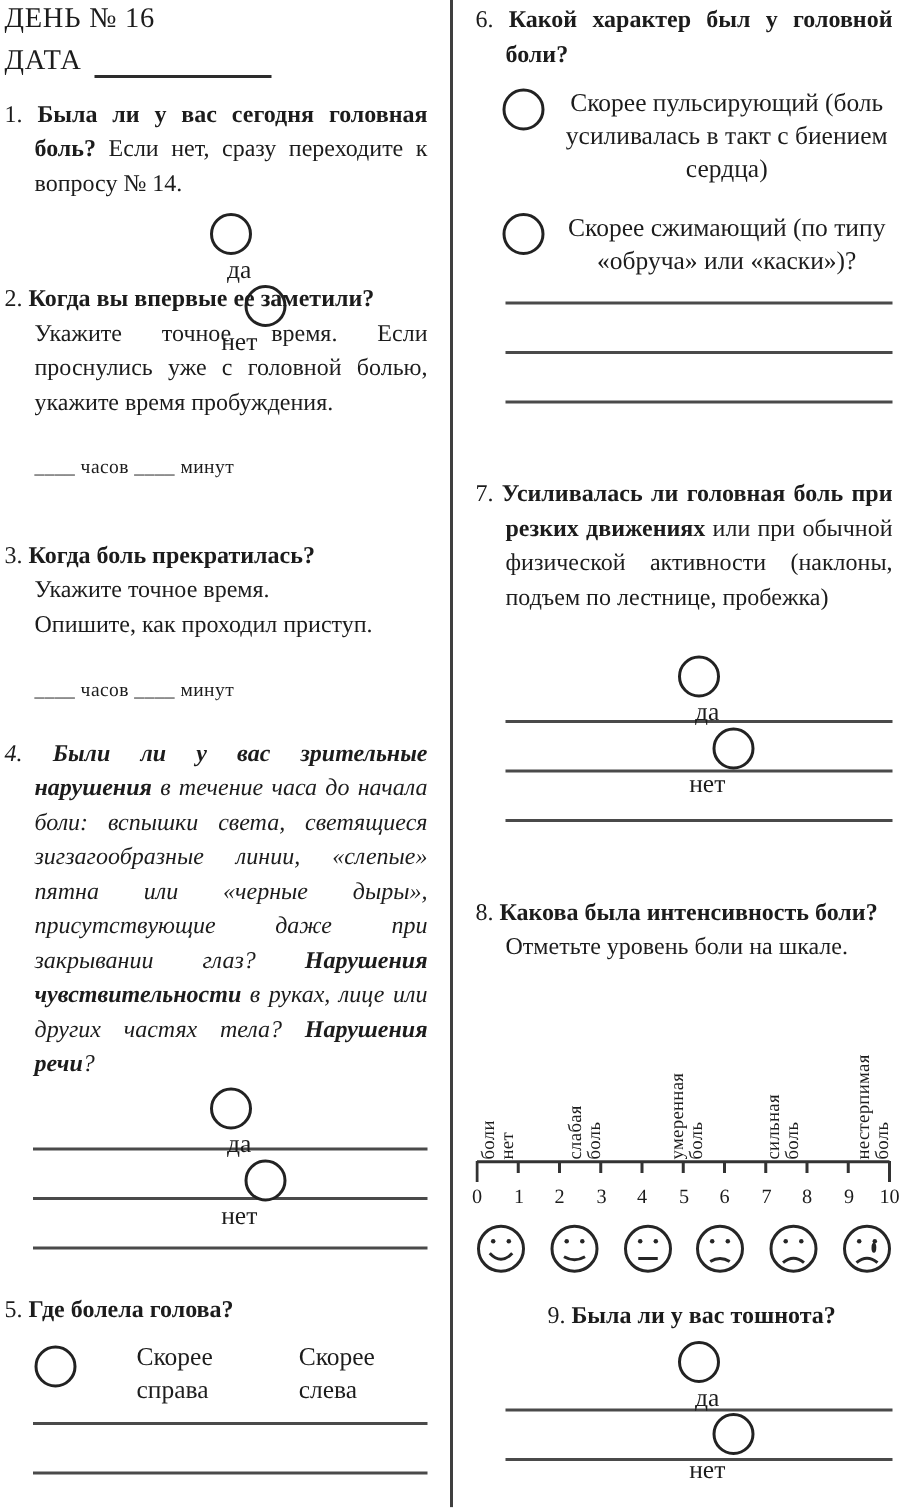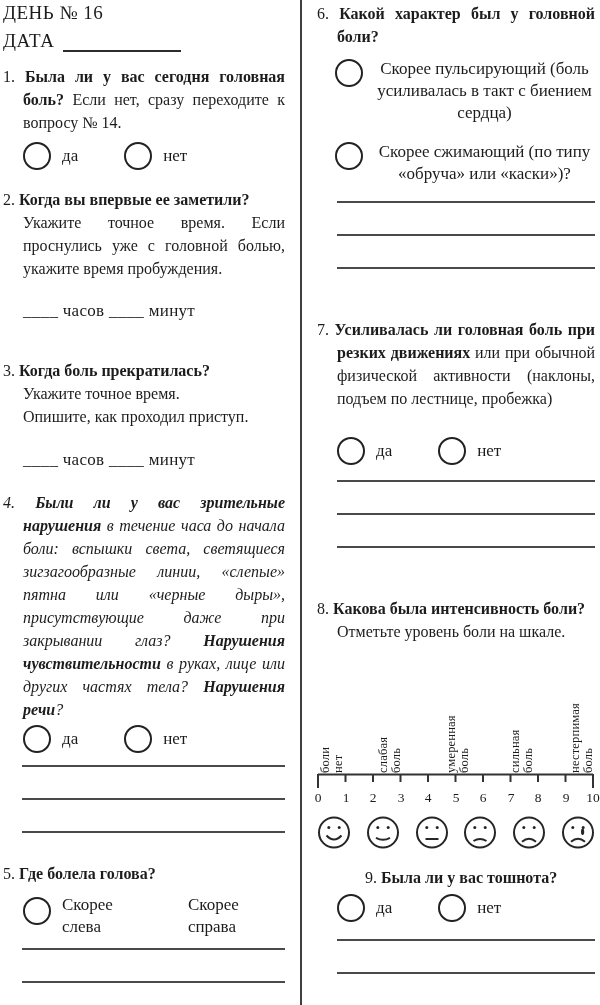--- a/index.html
+++ b/index.html
@@ -13,29 +13,29 @@
   .col-right { left:317px; width:278px; }
 
   .day { margin-top:2px; font-size:19px; letter-spacing:.5px; height:23px; }
   .daterow { margin-top:2px; font-size:19px; letter-spacing:.5px; height:25px; display:flex; align-items:flex-end; gap:9px; }
   .datefill { display:inline-block; width:118px; height:19px; border-bottom:2px solid #2c2c2c; }
 
   p { margin:0; }
   .qtext { padding-left:20px; text-indent:-20px; text-align:justify; font-size:16px; line-height:23px; }
   b { font-weight:bold; }
 
-  .ynrow { margin-left:20px; display:flex; align-items:center; height:28px; }
+  .ynrow { margin-left:20px; display:flex; align-items:center; height:28px;flex-direction:column; }
   .radio { box-sizing:border-box; width:28px; height:28px; border:2px solid #222; border-radius:50%; flex:none; background:#fff; }
   .ynrow .optlabel { margin-left:11px; font-size:17px; }
   .yn2 { margin-left:46px; }
 
   .q1t { margin-top:13px; min-height:69px; }
   .yn-q1 { margin-top:8px; }
   .q2t { margin-top:18px; min-height:92px; }
-  .timep { margin-top:19px; margin-left:20px; font-size:17px; line-height:23px; letter-spacing:.3px; }
+  .timep { margin-top:19px; margin-left:20px; font-size:13px; line-height:23px; letter-spacing:.3px; }
   .q3t { margin-top:37px; min-height:69px; }
   .time2 { margin-top:20px; }
   .q4t { margin-top:20px; min-height:222px;font-style:italic; }
   .yn-q4 { margin-top:4px; }
 
   .wlines { margin-left:19px; }
   .col-right .wlines { margin-left:20px; }
   .wlines div { height:31px; border-bottom:2px solid #4a4a4a; }
   .wlines div:first-child { height:var(--h1,15px); }
 
@@ -104,22 +104,22 @@
     </div>
     <div class="wlines" style="--h1:12px">
       <div></div>
       <div></div>
       <div></div>
     </div>
 
     <p class="qtext q5t"><span>5.</span> <b>Где болела голова?</b></p>
     <div class="q5opts">
       <span class="radio"></span>
+      <span class="q5lab q5lab2">Скорее справа</span>
       <span class="q5lab">Скорее слева</span>
-      <span class="q5lab q5lab2">Скорее справа</span>
     </div>
     <div class="wlines" style="--h1:8px">
       <div></div>
       <div></div>
       <div></div>
     </div>
   </div>
 
   <div class="col col-right">
     <p class="qtext q6t"><span>6.</span> <b>Какой характер был у головной боли?</b></p>

